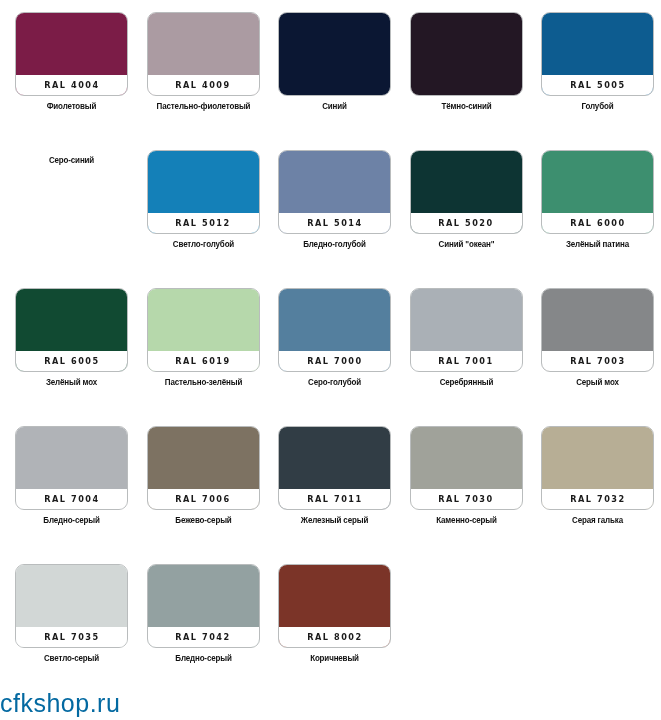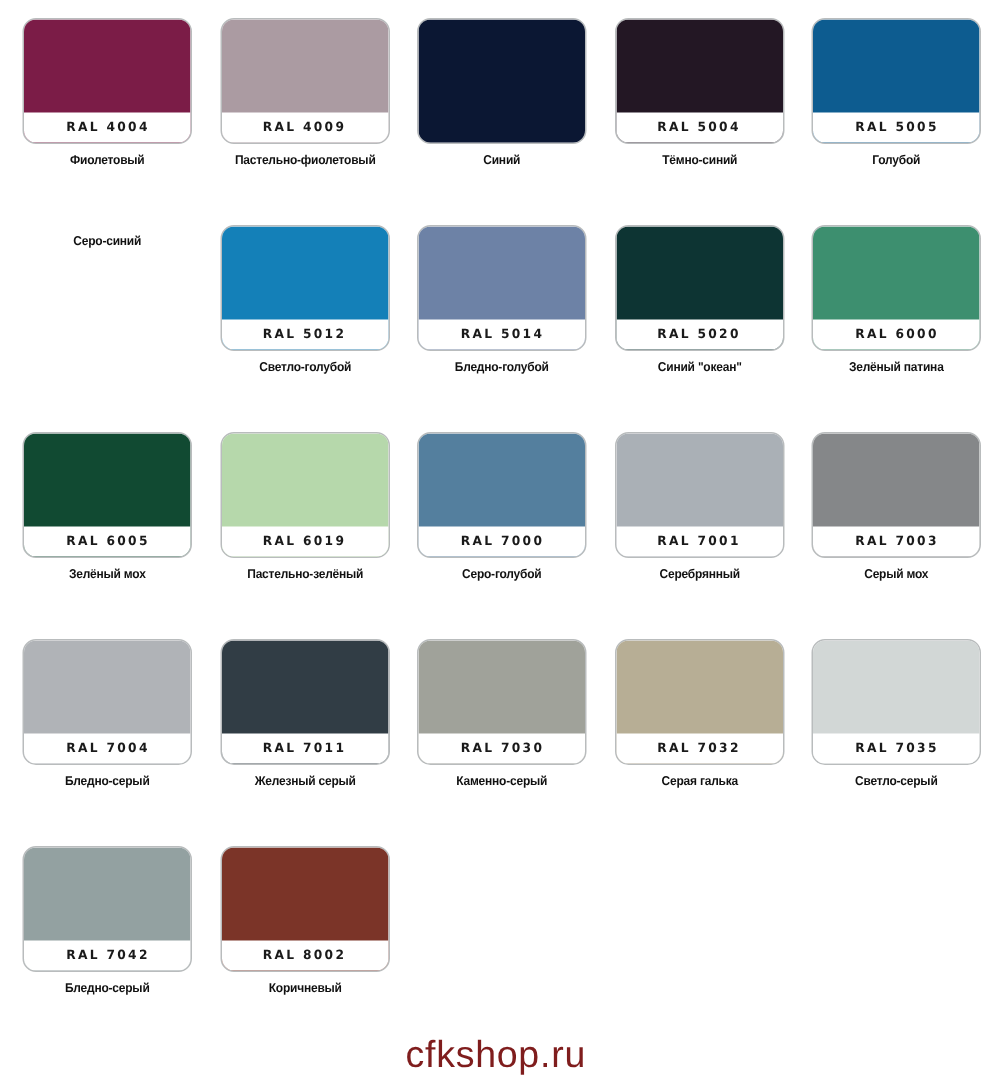--- a/index.html
+++ b/index.html
@@ -94,25 +94,24 @@
     letter-spacing: -0.15px;
     transform: scaleX(0.94);
     transform-origin: center;
   }
 
   .watermark {
     position: absolute;
     left: 0;
     bottom: 2px;
     width: 661px;
-    text-align: center;
     font-family: "Liberation Sans", "DejaVu Sans", sans-serif;
     font-size: 25px;
     font-weight: 400;
-    color: #7f1d1d;
+    color: #0369a1;
     letter-spacing: 0.5px;
     pointer-events: none;
     user-select: none;
   }
 </style>
 </head>
 <body>
 
 <div id="chart-root">
 
@@ -137,23 +136,20 @@
       </div>
       <div class="swatch-cell">
         <div class="swatch-card">
           <div class="swatch-color" style="background-color: rgb(11, 23, 51);"></div>
         </div>
         <div class="swatch-name">Синий</div>
       </div>
       <div class="swatch-cell">
         <div class="swatch-card">
           <div class="swatch-color" style="background-color: rgb(35, 23, 36);"></div>
-          <div class="swatch-code-band">
-            <span class="swatch-code">RAL 5004</span>
-          </div>
         </div>
         <div class="swatch-name">Тёмно-синий</div>
       </div>
       <div class="swatch-cell">
         <div class="swatch-card">
           <div class="swatch-color" style="background-color: rgb(13, 92, 144);"></div>
           <div class="swatch-code-band">
             <span class="swatch-code">RAL 5005</span>
           </div>
         </div>
@@ -247,20 +243,29 @@
         <div class="swatch-card">
           <div class="swatch-color" style="background-color: rgb(176, 179, 183);"></div>
           <div class="swatch-code-band">
             <span class="swatch-code">RAL 7004</span>
           </div>
         </div>
         <div class="swatch-name">Бледно-серый</div>
       </div>
       <div class="swatch-cell">
         <div class="swatch-card">
+          <div class="swatch-color" style="background-color: rgb(125, 114, 98);"></div>
+          <div class="swatch-code-band">
+            <span class="swatch-code">RAL 7006</span>
+          </div>
+        </div>
+        <div class="swatch-name">Бежево-серый</div>
+      </div>
+      <div class="swatch-cell">
+        <div class="swatch-card">
           <div class="swatch-color" style="background-color: rgb(49, 61, 69);"></div>
           <div class="swatch-code-band">
             <span class="swatch-code">RAL 7011</span>
           </div>
         </div>
         <div class="swatch-name">Железный серый</div>
       </div>
       <div class="swatch-cell">
         <div class="swatch-card">
           <div class="swatch-color" style="background-color: rgb(160, 162, 154);"></div>

